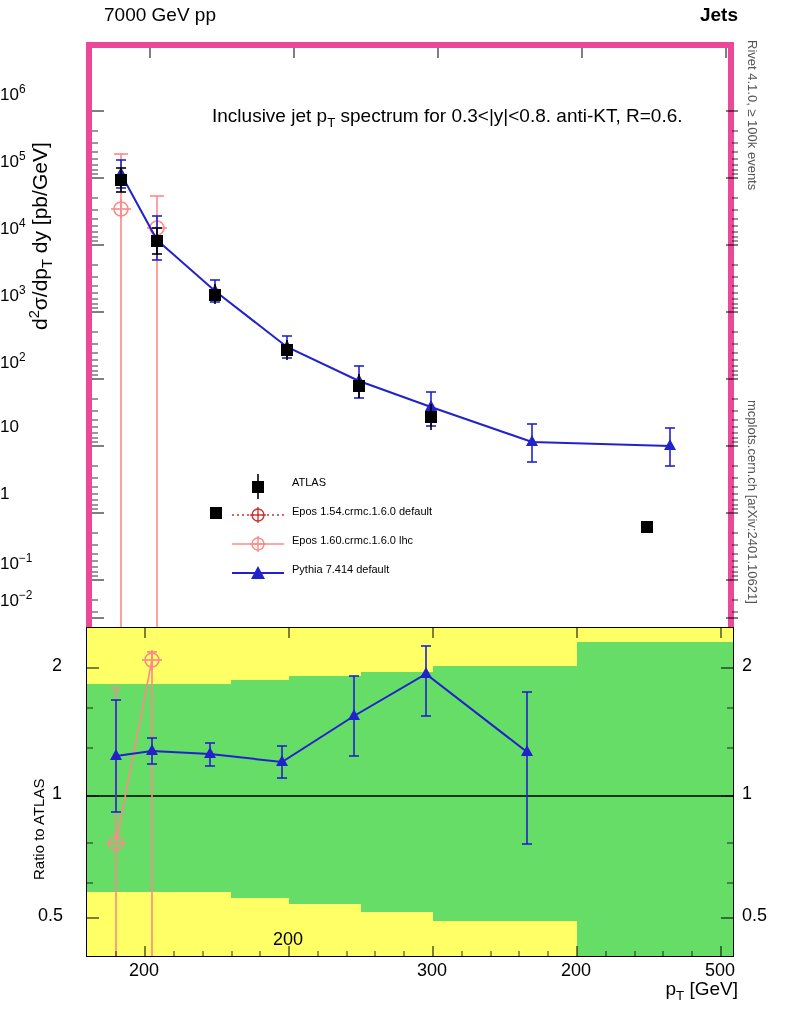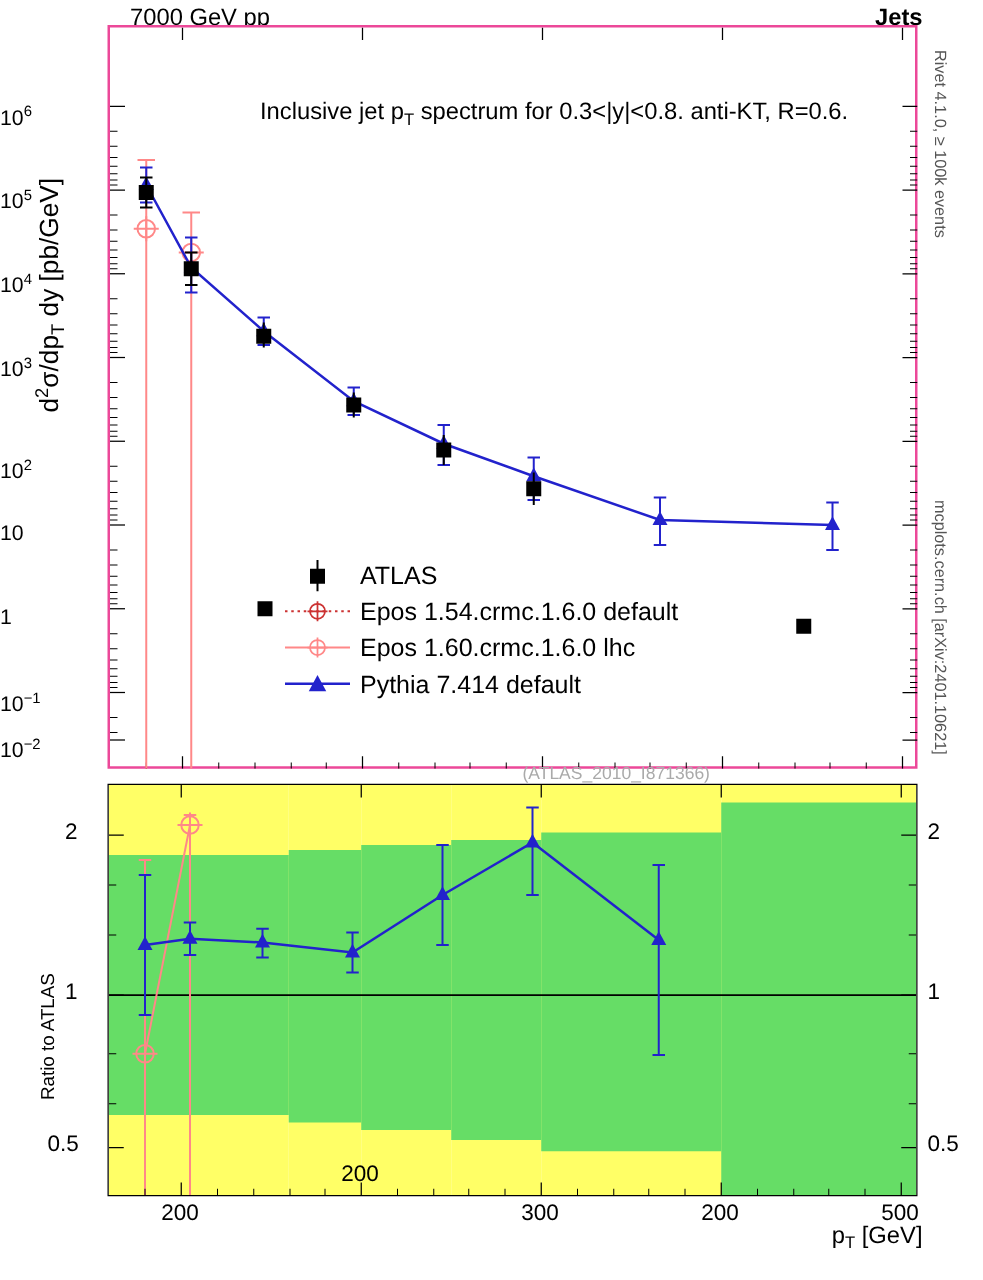--- a/index.html
+++ b/index.html
@@ -7,21 +7,21 @@
   #root{position:relative;width:786px;height:1024px;}
 
   .txt{position:absolute;white-space:nowrap;}
   .vtxt{position:absolute;white-space:nowrap;transform-origin:0 0;}
 
   
   #hdr-left{left:104px;top:4px;font-size:19px;}
   #hdr-right{right:48px;top:4px;font-size:19px;font-weight:bold;}
 
   
-  #main-frame{position:absolute;left:86px;top:20px;width:648px;height:595px;border:2px solid #ec4899;box-sizing:border-box;background:#fff;}
+  #main-frame{position:absolute;left:86px;top:42px;width:648px;height:595px;border:6px solid #ec4899;box-sizing:border-box;background:#fff;}
   #ratio-frame{position:absolute;left:86px;top:627px;width:648px;height:330px;border:1px solid #000;box-sizing:border-box;background:#fff;overflow:hidden;}
 
   
   #rivet-lbl{left:760px;top:40px;font-size:13px;transform:rotate(90deg);color:#555;}
   #arxiv-lbl{left:760px;top:400px;font-size:13px;transform:rotate(90deg);color:#555;}
 
   
   #ylabel{left:26px;top:330px;font-size:21px;transform:rotate(-90deg);}
   #ratio-ylabel{left:30px;top:880px;font-size:15px;transform:rotate(-90deg);}
   #xlabel{right:48px;top:978px;font-size:19px;}
@@ -32,21 +32,21 @@
 
   
   .ylab{position:absolute;right:0;font-size:17px;text-align:left;white-space:nowrap;}
   .xlab{position:absolute;font-size:18px;text-align:center;white-space:nowrap;}
   .rylab{position:absolute;font-size:18px;white-space:nowrap;}
 
   
   #legend{position:absolute;left:140px;top:424px;font-size:16px;}
   .leg-row{position:relative;height:29px;}
   .leg-mark{position:absolute;left:0;top:0;width:52px;height:29px;}
-  .leg-text{position:absolute;left:60px;top:4px;white-space:nowrap;font-size:20px;}
+  .leg-text{position:absolute;left:60px;top:4px;white-space:nowrap;font-size:11px;}
   sub{font-size:0.7em;}
   sup{font-size:0.7em;}
 </style>
 </head>
 <body>
 
 <div id="root">
 
   <div class="txt" id="hdr-left">7000 GeV pp</div>
   <div class="txt" id="hdr-right">Jets</div>
@@ -352,21 +352,21 @@
         </div>
         <div class="leg-text">Pythia 7.414 default</div>
       </div>
     </div>
   </div>
 
   <div class="ylab" style="width:80px;left:0px;top:82px;">10<sup>6</sup></div>
   <div class="ylab" style="width:80px;left:0px;top:149px;">10<sup>5</sup></div>
   <div class="ylab" style="width:80px;left:0px;top:216px;">10<sup>4</sup></div>
   <div class="ylab" style="width:80px;left:0px;top:283px;">10<sup>3</sup></div>
-  <div class="ylab" style="width:80px;left:0px;top:365px;">10<sup>2</sup></div>
+  <div class="ylab" style="width:80px;left:0px;top:350px;">10<sup>2</sup></div>
   <div class="ylab" style="width:80px;left:0px;top:417px;">10</div>
   <div class="ylab" style="width:80px;left:0px;top:484px;">1</div>
   <div class="ylab" style="width:80px;left:0px;top:551px;">10<sup>−1</sup></div>
   <div class="ylab" style="width:80px;left:0px;top:588px;">10<sup>−2</sup></div>
 
   <div id="ratio-frame">
     <svg width="646" height="328" viewBox="0 0 646 328" style="display:block">
 
       <g>
         <rect x="0" y="0" width="144" height="328" fill="#ffff66"></rect>

